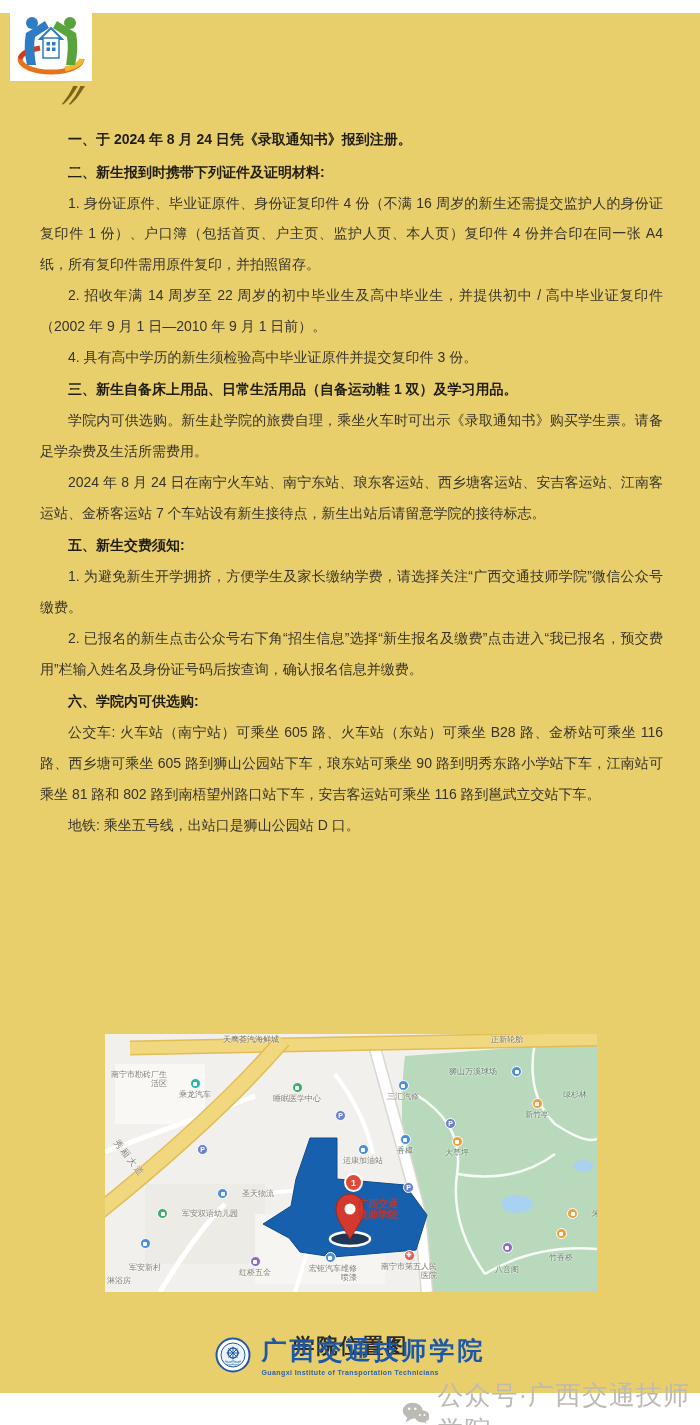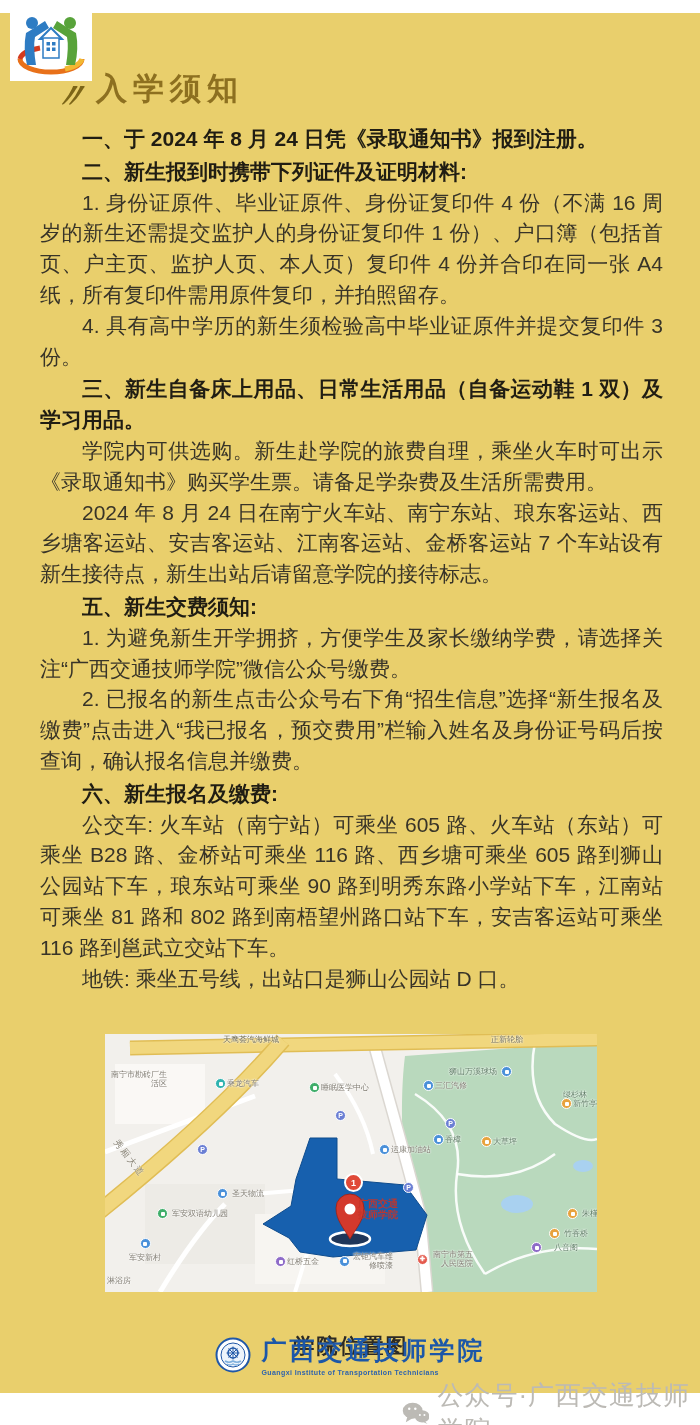--- a/index.html
+++ b/index.html
@@ -8,35 +8,35 @@
   .poster{position:absolute;left:0;top:13px;width:700px;height:1380px;background:#e9cf6c;}
 
   
   .logo-box{position:absolute;left:10px;top:13px;width:82px;height:68px;background:#fff;}
   .quote{position:absolute;left:52px;top:72px;font-family:"Liberation Serif",serif;
          font-style:italic;font-weight:900;font-size:36px;color:#7c6518;transform:skewX(-12deg);}
   .page-title{position:absolute;left:96px;top:68px;font-family:"Liberation Serif","DejaVu Serif",serif;
          font-size:31px;font-weight:700;color:#8d7020;letter-spacing:6px;}
 
   
-  .content{position:absolute;left:40px;top:122px;width:623px;font-size:21px;line-height:30.8px;
+  .content{position:absolute;left:40px;top:122px;width:623px;font-size:14px;line-height:30.8px;
            color:#383428;text-align:justify;}
   .content p{margin:0;text-indent:2em;}
   .content p.h{font-weight:700;color:#201d13;margin-top:2px;}
 
   
   .map{position:absolute;left:105px;top:1034px;width:492px;height:258px;background:#fef9c3;overflow:hidden;}
   .map svg{position:absolute;left:0;top:0;}
   .mlabel{position:absolute;font-size:8px;line-height:9px;color:#807c72;
           text-shadow:0 0 2px #fff,0 0 2px #fff;white-space:nowrap;}
   .mlabel.wrap{white-space:normal;text-align:right;}
   .mlabel.park{color:#5f7d66;}
   .mlabel.band{color:#6f6a52;}
-  .poi{display:flex;flex-direction:row;align-items:center;gap:1px;margin-left:36px;}
-  .row{display:flex;flex-direction:row;align-items:center;gap:4px;justify-content:space-between;}
+  .poi{display:flex;flex-direction:column;align-items:center;gap:1px;}
+  .row{display:flex;flex-direction:row;align-items:center;gap:14px;justify-content:space-between;}
   .mi{width:11px;height:11px;border-radius:50%;border:1px solid #fff;box-sizing:border-box;
       display:flex;align-items:center;justify-content:center;color:#fff;font-size:7px;font-weight:700;flex:0 0 auto;}
   .mi::after{content:"";width:4px;height:4px;background:#fff;border-radius:1px;}
   .mi-p{background:#6b7fd4;} .mi-p::after{content:"P";width:auto;height:auto;background:none;font-size:7px;}
   .mi-blue{background:#4a90d9;} .mi-teal{background:#2fb3b0;} .mi-green{background:#3fae6a;}
   .mi-orange{background:#e8a23d;} .mi-purple{background:#8e6bc8;}
   .mi-red{background:#e4574a;} .mi-red::after{content:"+";width:auto;height:auto;background:none;font-size:9px;line-height:9px;}
   .road-name{position:absolute;left:2px;top:118px;transform:rotate(52deg);font-size:9px;color:#8a8578;
              letter-spacing:2px;text-shadow:0 0 2px #fff;}
   .campus-text{position:absolute;left:250px;top:164px;width:46px;font-size:10px;line-height:11px;
@@ -76,34 +76,34 @@
       <path d="M30,26 L41,15 L52,26 Z" fill="#ffffff" stroke="#2e7cc3" stroke-width="2"></path>
       <rect x="33" y="25" width="16" height="20" fill="#ffffff" stroke="#2e7cc3" stroke-width="1.5"></rect>
       <rect x="36.5" y="29" width="3.5" height="3.5" fill="#2e7cc3"></rect>
       <rect x="42" y="29" width="3.5" height="3.5" fill="#2e7cc3"></rect>
       <rect x="36.5" y="34.5" width="3.5" height="3.5" fill="#2e7cc3"></rect>
       <rect x="42" y="34.5" width="3.5" height="3.5" fill="#2e7cc3"></rect>
     </svg>
   </div>
 
   <div class="quote">〃</div>
-  <div class="page-title">入学须知</div>
 
   <div class="content">
     <p class="h">一、于 2024 年 8 月 24 日凭《录取通知书》报到注册。</p>
     <p class="h">二、新生报到时携带下列证件及证明材料:</p>
     <p>1. 身份证原件、毕业证原件、身份证复印件 4 份（不满 16 周岁的新生还需提交监护人的身份证复印件 1 份）、户口簿（包括首页、户主页、监护人页、本人页）复印件 4 份并合印在同一张 A4 纸，所有复印件需用原件复印，并拍照留存。</p>
+    <p>2. 招收年满 14 周岁至 22 周岁的初中毕业生及高中毕业生，并提供初中 / 高中毕业证复印件（2002 年 9 月 1 日—2010 年 9 月 1 日前）。</p>
     <p>4. 具有高中学历的新生须检验高中毕业证原件并提交复印件 3 份。</p>
     <p class="h">三、新生自备床上用品、日常生活用品（自备运动鞋 1 双）及学习用品。</p>
     <p>学院内可供选购。新生赴学院的旅费自理，乘坐火车时可出示《录取通知书》购买学生票。请备足学杂费及生活所需费用。</p>
     <p>2024 年 8 月 24 日在南宁火车站、南宁东站、琅东客运站、西乡塘客运站、安吉客运站、江南客运站、金桥客运站 7 个车站设有新生接待点，新生出站后请留意学院的接待标志。</p>
     <p class="h">五、新生交费须知:</p>
     <p>1. 为避免新生开学拥挤，方便学生及家长缴纳学费，请选择关注“广西交通技师学院”微信公众号缴费。</p>
     <p>2. 已报名的新生点击公众号右下角“招生信息”选择“新生报名及缴费”点击进入“我已报名，预交费用”栏输入姓名及身份证号码后按查询，确认报名信息并缴费。</p>
-    <p class="h">六、新生报名及缴费:</p>
+    <p class="h">六、学院内可供选购:</p>
     <p>公交车: 火车站（南宁站）可乘坐 605 路、火车站（东站）可乘坐 B28 路、金桥站可乘坐 116 路、西乡塘可乘坐 605 路到狮山公园站下车，琅东站可乘坐 90 路到明秀东路小学站下车，江南站可乘坐 81 路和 802 路到南梧望州路口站下车，安吉客运站可乘坐 116 路到邕武立交站下车。</p>
     <p>地铁: 乘坐五号线，出站口是狮山公园站 D 口。</p>
   </div>
 
   <div class="map">
     <svg width="492" height="258" viewBox="0 0 492 258">
       <rect x="0" y="0" width="492" height="258" fill="#f2f0ec"></rect>
       <rect x="10" y="30" width="90" height="60" fill="#faf8f5"></rect>
       <rect x="40" y="150" width="120" height="80" fill="#edebe6"></rect>
       <rect x="150" y="180" width="130" height="70" fill="#f7f5f1"></rect>
@@ -195,21 +195,21 @@
     </div>
     <div class="mlabel poi wrap" style="left:276px;top:216px;width:56px;">
       <span class="mi mi-red"></span>
       <span>南宁市第五人民医院</span>
     </div>
     <div class="mlabel" style="left:2px;top:242px;">淋浴房</div>
     <div class="mlabel poi park" style="left:390px;top:208px;gap:12px;">
       <span class="mi mi-purple"></span>
       <span>八音阁</span>
     </div>
-    <div class="mlabel row park" style="left:444px;top:194px;">
+    <div class="mlabel row park" style="left:444px;top:194px;flex-direction:column;">
       <span class="mi mi-orange"></span>
       <span>竹香桥</span>
     </div>
     <div class="mlabel row park" style="left:462px;top:174px;">
       <span class="mi mi-orange"></span>
       <span>朱槿园</span>
     </div>
     <div class="mlabel park" style="left:458px;top:56px;">绿杉林</div>
 
     <span class="mi mi-p" style="position:absolute;left:92px;top:110px;"></span>

